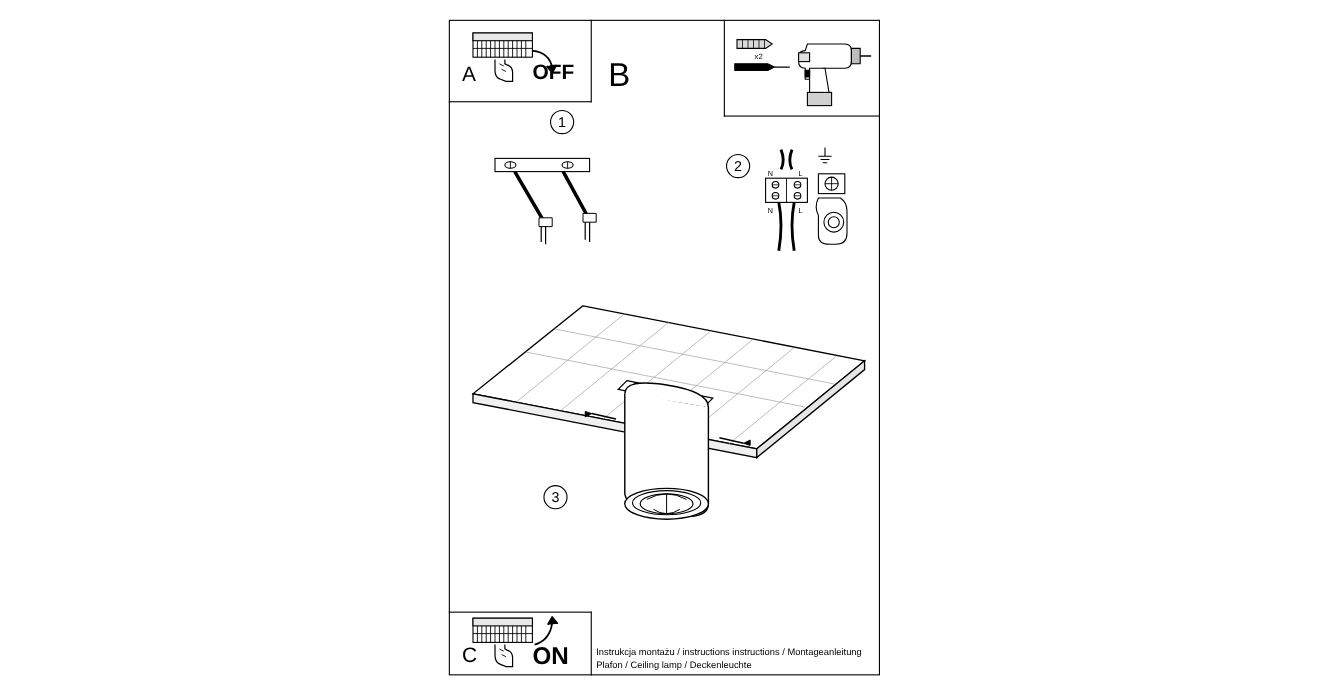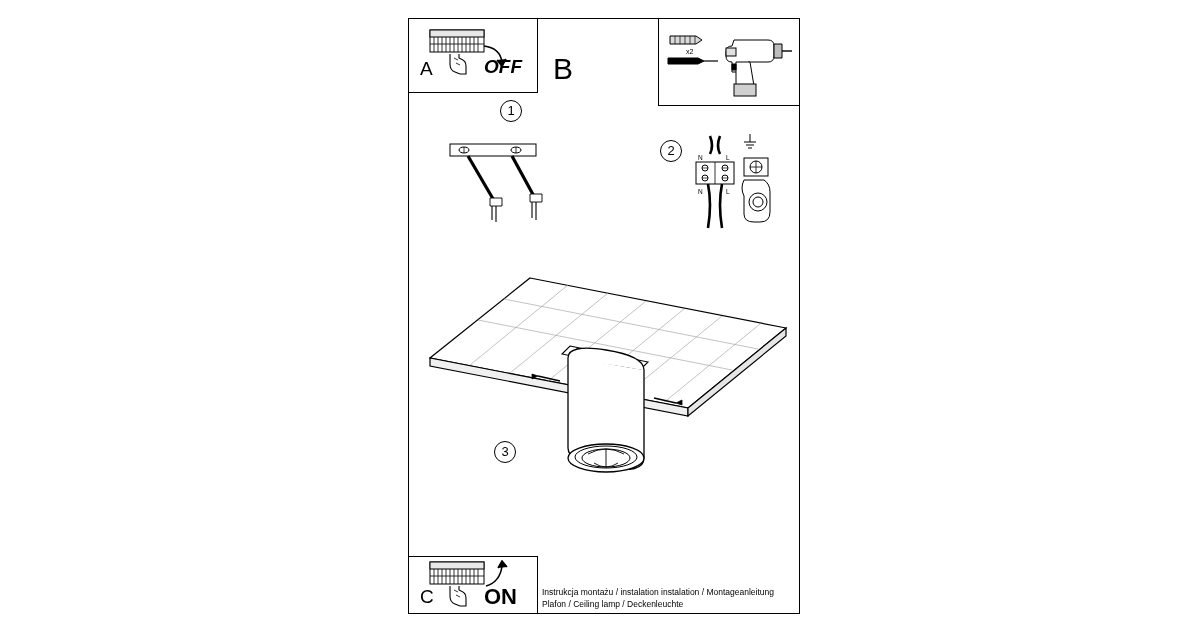--- a/index.html
+++ b/index.html
@@ -62,21 +62,21 @@
     border-top: 1.6px solid #000;
     box-sizing: border-box;
   }
   .lbl {
     position: absolute;
     font-family: "Liberation Sans", sans-serif;
     color: #000;
     white-space: nowrap;
   }
   .lbl-a { left: 420px; top: 58px; font-size: 19px; }
-  .lbl-off { left: 484px; top: 56px; font-size: 19px; font-weight: bold; font-style: italic; }
+  .lbl-off { left: 484px; top: 56px; font-size: 19px; font-weight: bold; }
   .lbl-b { left: 553px; top: 52px; font-size: 30px; }
   .lbl-c { left: 420px; top: 586px; font-size: 19px; }
   .lbl-on { left: 484px; top: 584px; font-size: 22px; font-weight: bold; }
 
   .step-num {
     position: absolute;
     width: 22px;
     height: 22px;
     border: 1.4px solid #000;
     border-radius: 50%;
@@ -315,17 +315,17 @@
 
         <path d="M62 26 q14 -4 16 -20" stroke-width="1.6"></path>
         <path d="M74 8 l4 -7 l5 6" stroke-width="1.6" fill="#000"></path>
       </g>
     </svg>
   </div>
   <div class="lbl lbl-c">C</div>
   <div class="lbl lbl-on">ON</div>
 
   <div class="caption">
-    <div>Instrukcja montażu / instalation instalation / Montageanleitung</div>
+    <div>Instrukcja montażu / instructions instructions / Montageanleitung</div>
     <div>Plafon / Ceiling lamp / Deckenleuchte</div>
   </div>
 
 </div>
 
 </body></html>

